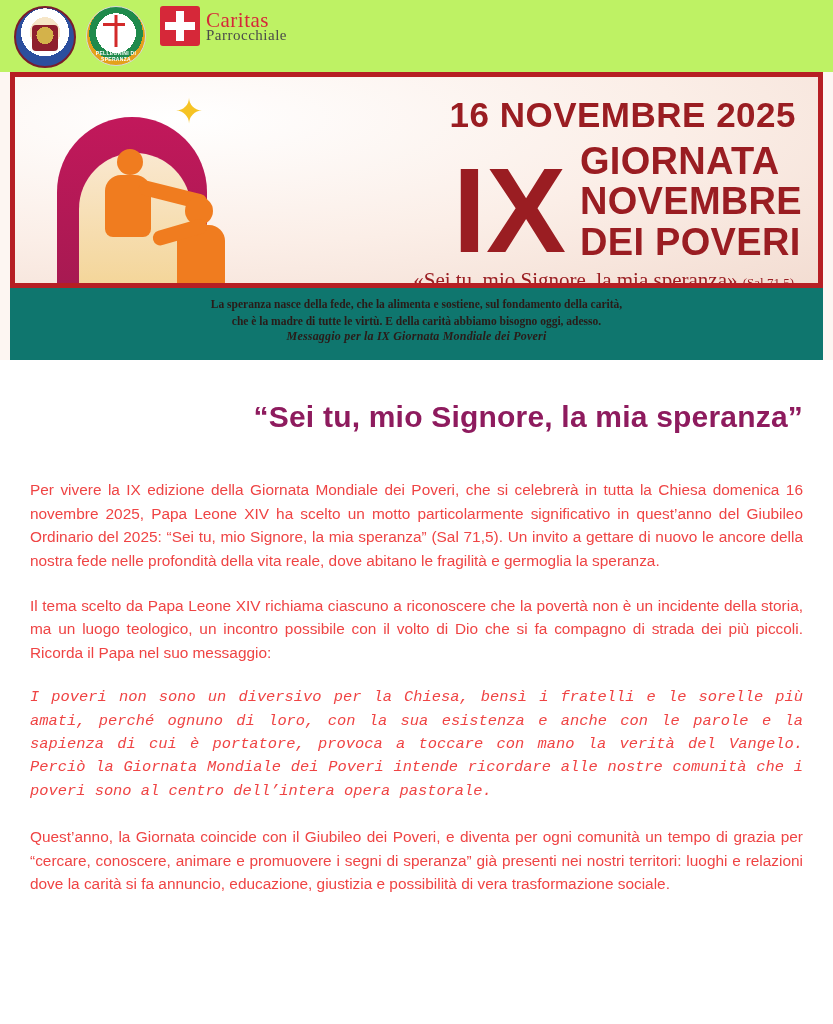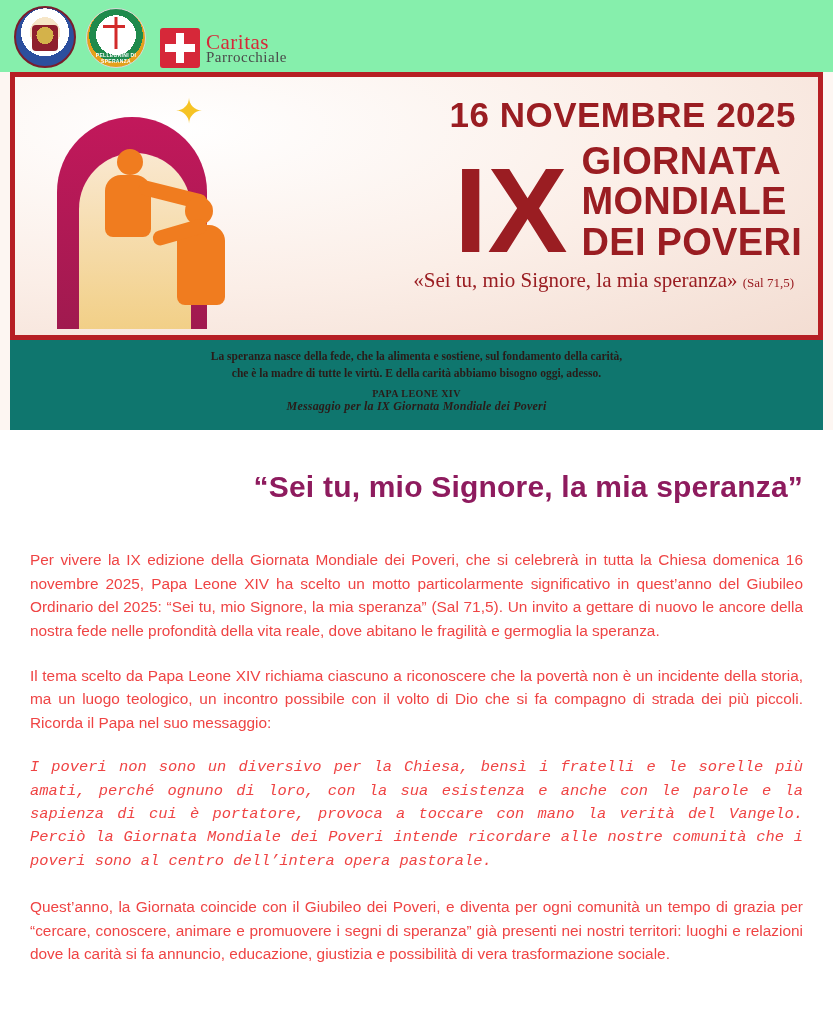--- a/index.html
+++ b/index.html
@@ -13,25 +13,25 @@
     font-family: "Liberation Sans", sans-serif;
     color: #1a1a1a;
     overflow: hidden;
     position: relative;
   }
 
   
   .logo-strip {
     height: 72px;
     display: flex;
-    align-items: flex-end;
+    align-items: flex-start;
     gap: 10px;
     padding: 6px 0 4px 14px;
     box-sizing: border-box;
-    background: #86efac;
+    background: #bef264;
   }
   .logo {
     position: relative;
     display: flex;
     align-items: center;
     justify-content: center;
     flex: none;
   }
   .logo-round {
     width: 58px; height: 58px;
@@ -133,21 +133,21 @@
   .poster-wrap {
     background: #fdf6f2;
     padding: 0 10px 0 10px;
     box-sizing: border-box;
     position: relative;
   }
   .poster {
     border: 5px solid #b61f24;
     background:
       radial-gradient(ellipse at 20% 20%, #ffffff 0%, #fbeee7 55%, #f3ddd2 100%);
-    height: 268px;
+    height: 216px;
     position: relative;
     overflow: hidden;
     box-sizing: border-box;
   }
   .poster-art {
     position: absolute;
     left: 24px; top: 14px;
     width: 240px; height: 238px;
   }
   .arch {
@@ -331,36 +331,35 @@
       <div class="fig" style="left:138px; top:134px; width:48px; height:80px; border-radius:16px 16px 8px 8px;"></div>
       <div class="fig" style="left:112px; top:126px; width:56px; height:15px; transform:rotate(-16deg); transform-origin:right center;"></div>
     </div>
 
     <div class="poster-text">
       <div class="poster-date">16 NOVEMBRE 2025</div>
       <div class="poster-main">
         <div class="poster-ix">IX</div>
         <div class="poster-lines">
           <div>GIORNATA</div>
-          <div>MONDIALE</div>
+          <div>NOVEMBRE</div>
           <div>DEI POVERI</div>
         </div>
       </div>
       <div class="poster-quote">
         <span>«Sei tu, mio Signore, la mia speranza»</span>
         <span class="ref">(Sal 71,5)</span>
       </div>
     </div>
 
   </div>
 
   <div class="poster-caption">
     <div class="cap-line">La speranza nasce della fede, che la alimenta e sostiene, sul fondamento della carità,</div>
     <div class="cap-line">che è la madre di tutte le virtù. E della carità abbiamo bisogno oggi, adesso.</div>
-    <div class="cap-author">PAPA LEONE XIV</div>
     <div class="cap-sub">Messaggio per la IX Giornata Mondiale dei Poveri</div>
   </div>
 </div>
 
 <div class="article">
   <h1 class="headline">“Sei tu, mio Signore, la mia speranza”</h1>
 
   <p class="para">Per vivere la IX edizione della Giornata Mondiale dei Poveri, che si celebrerà in tutta la Chiesa domenica 16 novembre 2025, Papa Leone XIV ha scelto un motto particolarmente significativo in quest’anno del Giubileo Ordinario del 2025: “Sei tu, mio Signore, la mia speranza” (Sal 71,5). Un invito a gettare di nuovo le ancore della nostra fede nelle profondità della vita reale, dove abitano le fragilità e germoglia la speranza.</p>
   <p class="para">Il tema scelto da Papa Leone XIV richiama ciascuno a riconoscere che la povertà non è un incidente della storia, ma un luogo teologico, un incontro possibile con il volto di Dio che si fa compagno di strada dei più piccoli. Ricorda il Papa nel suo messaggio:</p>
   <p class="para quote">I poveri non sono un diversivo per la Chiesa, bensì i fratelli e le sorelle più amati, perché ognuno di loro, con la sua esistenza e anche con le parole e la sapienza di cui è portatore, provoca a toccare con mano la verità del Vangelo. Perciò la Giornata Mondiale dei Poveri intende ricordare alle nostre comunità che i poveri sono al centro dell’intera opera pastorale.</p>

